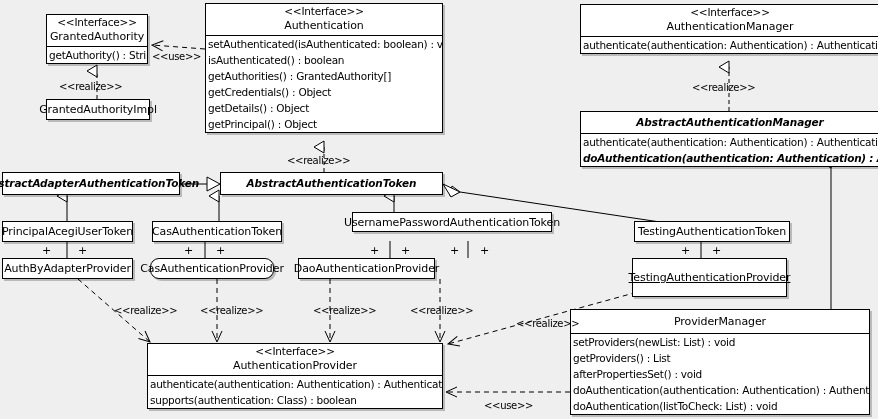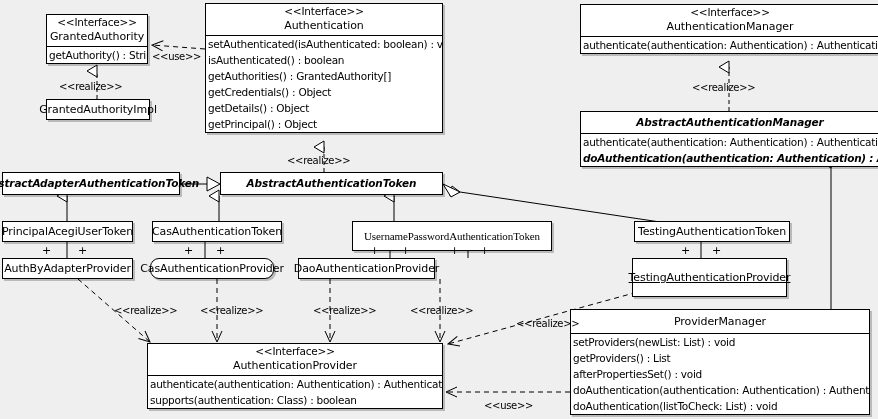--- a/index.html
+++ b/index.html
@@ -245,21 +245,21 @@
   </div>
 
   <div class="node simple" style="left:2px; top:221px; width:131px; height:21px;">
     <span class="tname">PrincipalAcegiUserToken</span>
   </div>
 
   <div class="node simple" style="left:152px; top:221px; width:130px; height:21px;justify-content:center;">
     <span class="tname">CasAuthenticationToken</span>
   </div>
 
-  <div class="node simple" style="left:352px; top:221px; width:200px; height:30px;font-family:Liberation Serif, serif;">
+  <div class="node simple" style="left:352px; top:212px; width:200px; height:20px;">
     <span class="tname">UsernamePasswordAuthenticationToken</span>
   </div>
 
   <div class="node simple" style="left:634px; top:221px; width:156px; height:21px;">
     <span class="tname">TestingAuthenticationToken</span>
   </div>
 
   <div class="node simple" style="left:2px; top:258px; width:131px; height:21px;">
     <span class="tname">AuthByAdapterProvider</span>
   </div>

